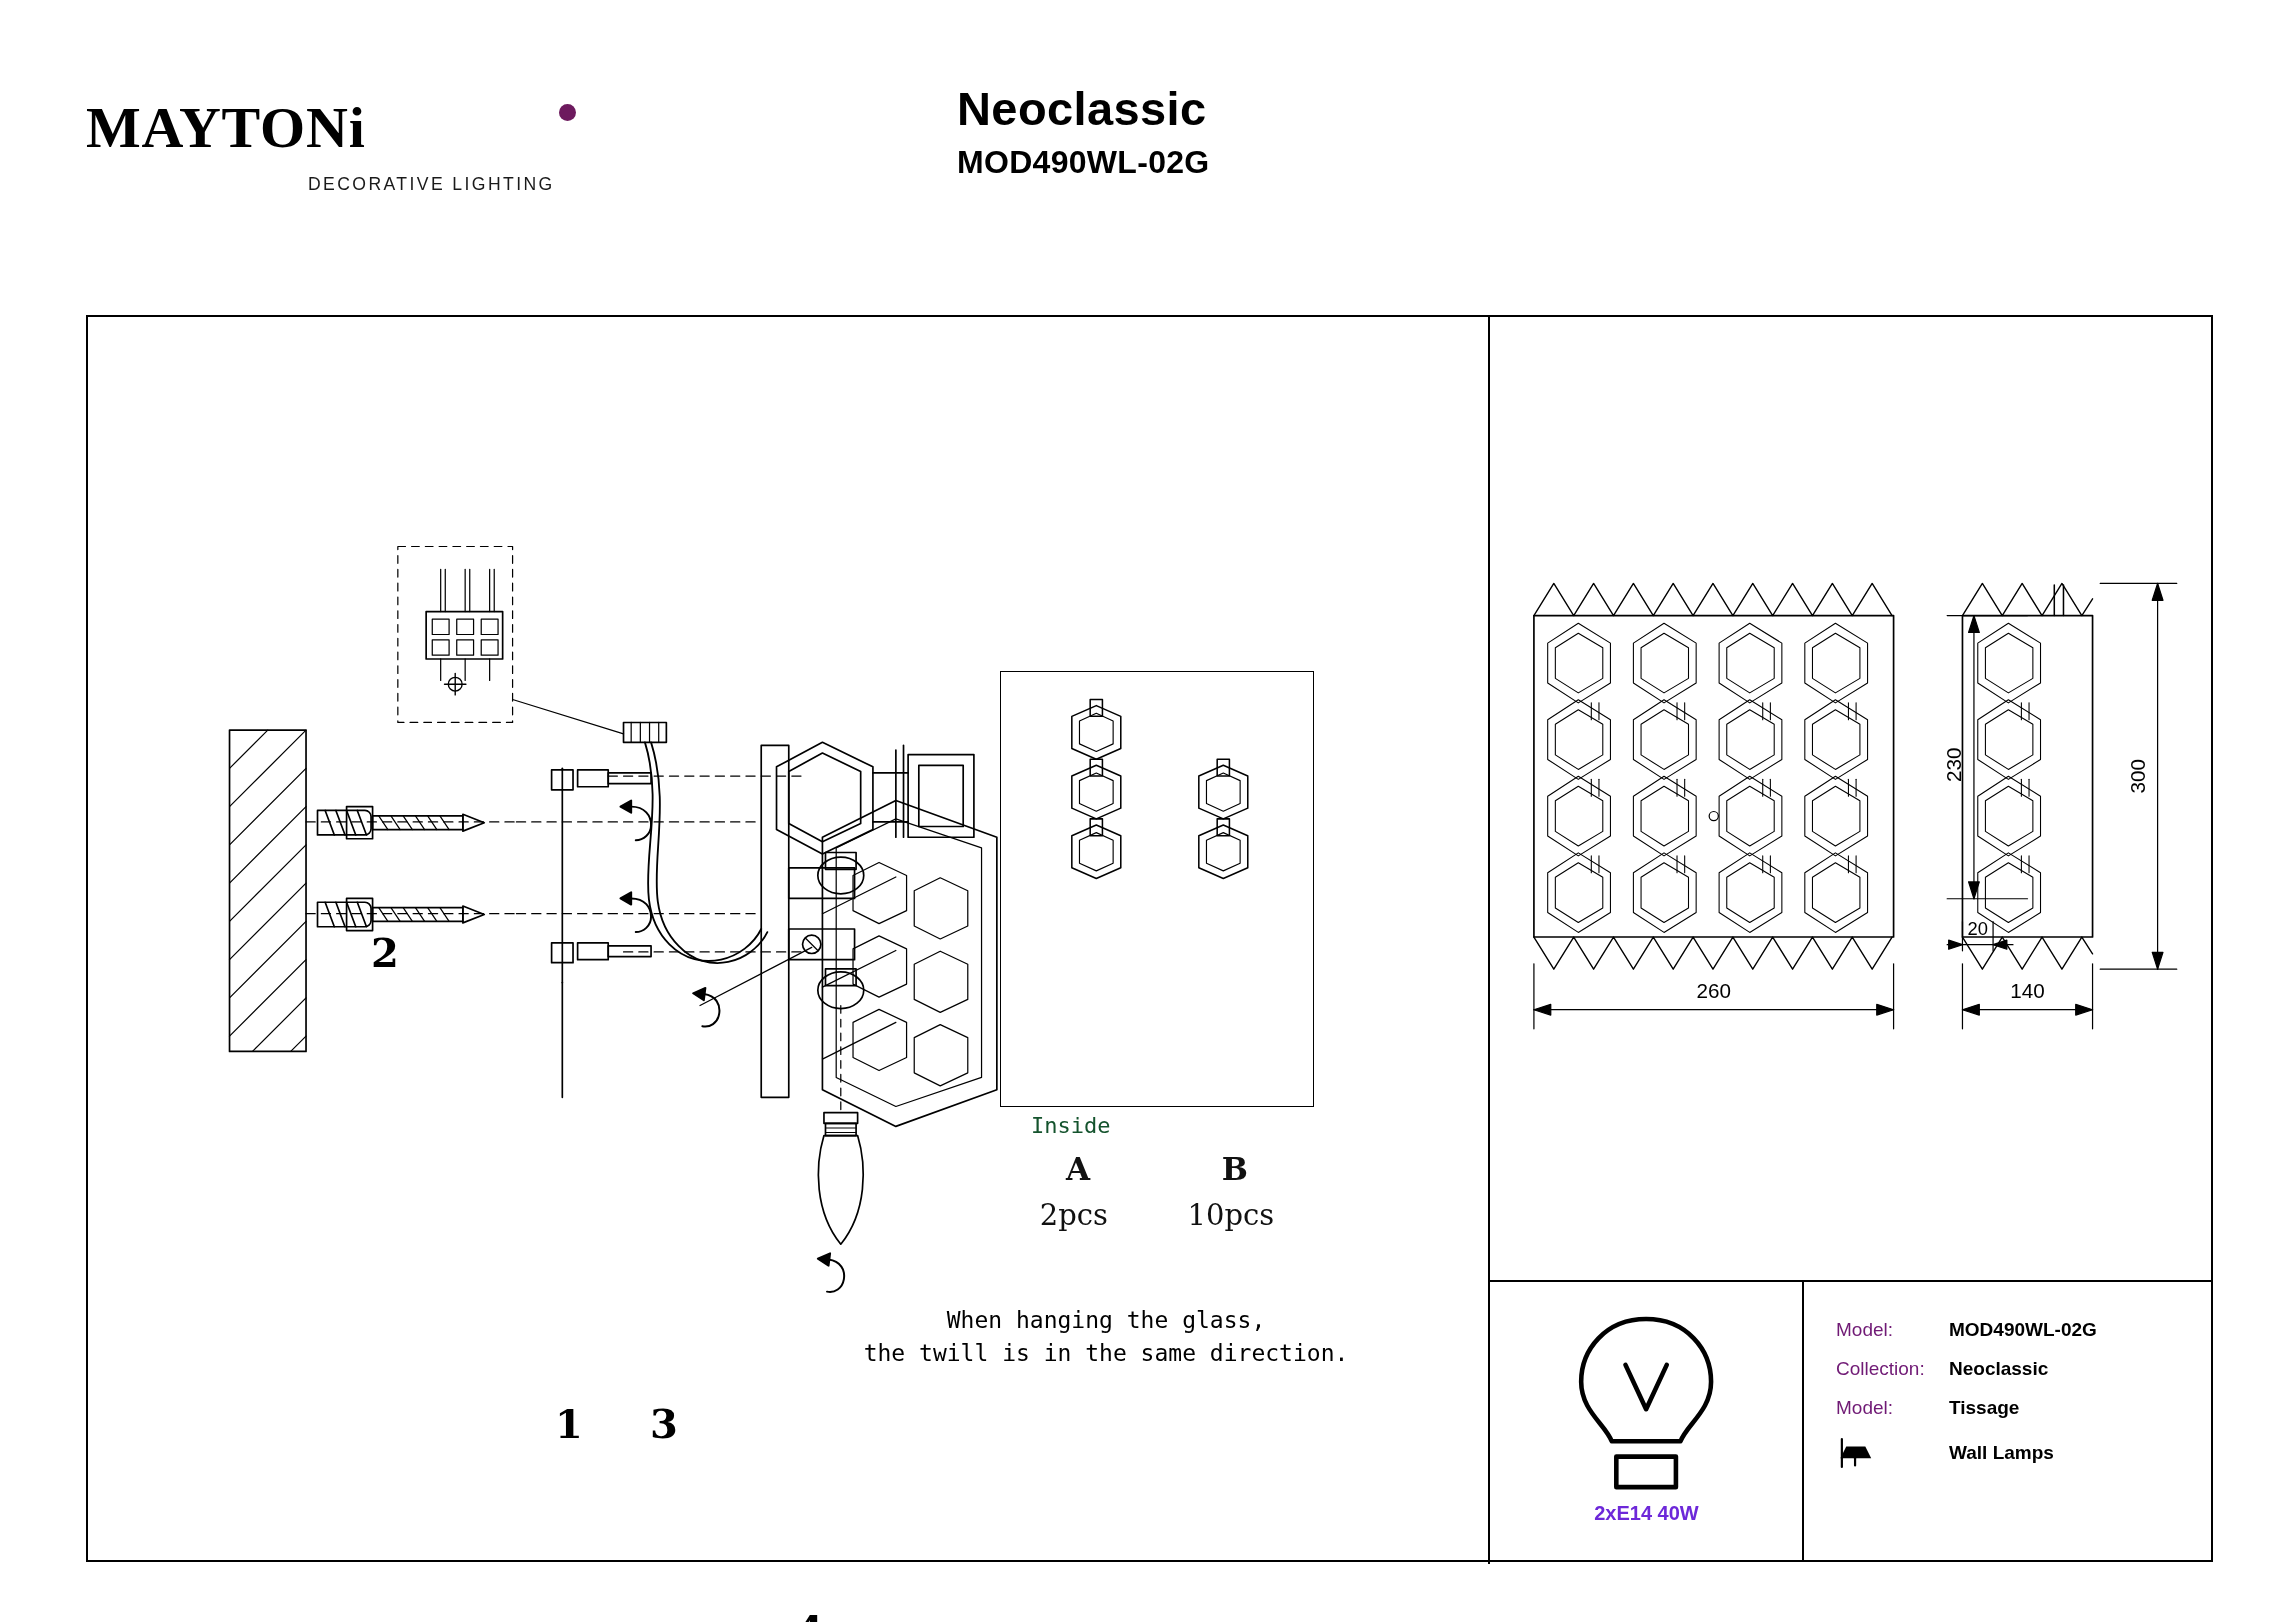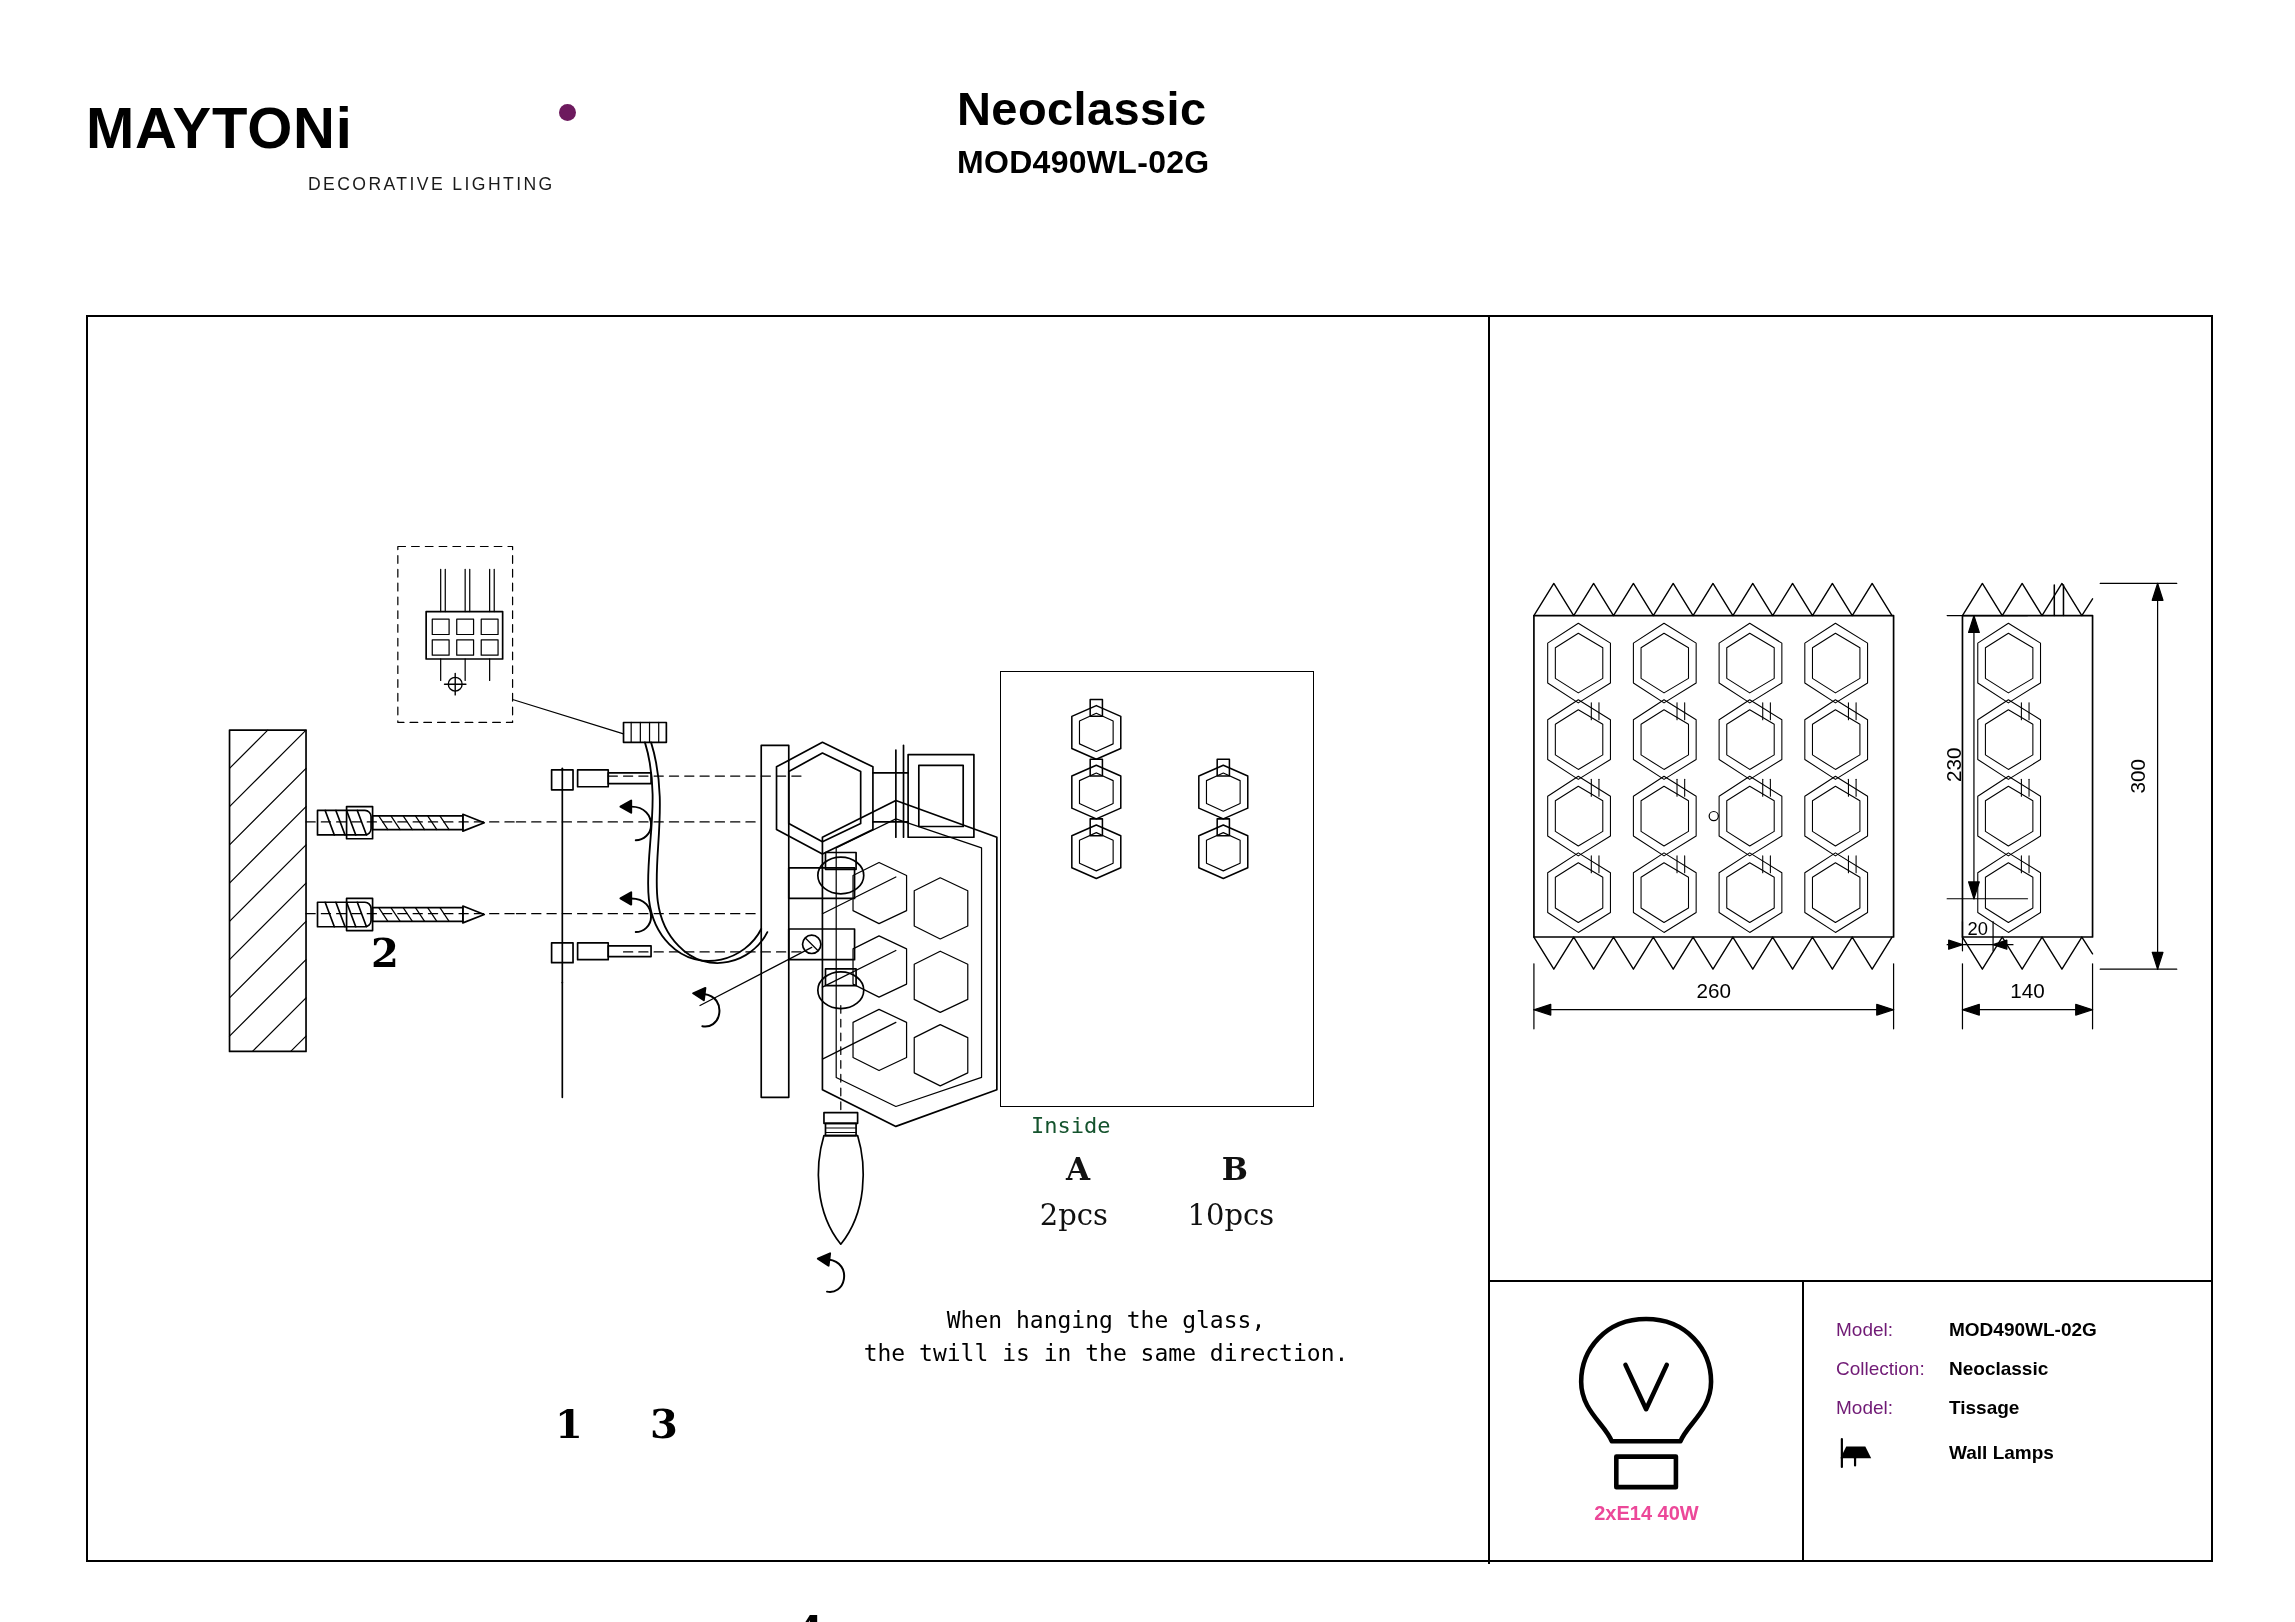--- a/index.html
+++ b/index.html
@@ -11,21 +11,21 @@
     color: #111;
     position: relative;
     overflow: hidden;
   }
 
   
   #header { position:absolute; left:0; top:0; width:2295px; height:275px; }
 
   .logo-wrap { position:absolute; left:86px; top:99px; width:490px; height:107px; }
   .logo-text {
-    font-family: Liberation Sans, sans-serif;
+    font-family: Liberation Serif, serif;
     font-weight: 700;
     font-size: 58px;
     letter-spacing: 0.8px;
     color: #000;
     line-height: 1;
     position: absolute;
     left: 0; top: 0;
   }
   .logo-dot {
     position:absolute;
@@ -113,21 +113,21 @@
     font-size: 40px; font-weight: 700; color:#000;
   }
 
   
   #right-draw { position:absolute; left:1400px; top:0; width:727px; height:963px; }
 
   
   #bulb-box { position:absolute; left:1403px; top:965px; width:311px; height:280px; }
   .bulb-spec {
     position:absolute; left:0; top:220px; width:311px; text-align:center;
-    font-size: 20px; font-weight: 700; color:#ec4899;
+    font-size: 20px; font-weight: 700; color:#6d28d9;
   }
 
   
   #model-info {
     position:absolute; left:1716px; top:965px; width:409px; height:280px;
     padding: 37px 0 0 32px;
     font-size: 19px;
   }
   .mi-row { display:flex; align-items:flex-start; margin-bottom: 17px; }
   .mi-key { width: 113px; color:#701a75; font-weight: 400; }

